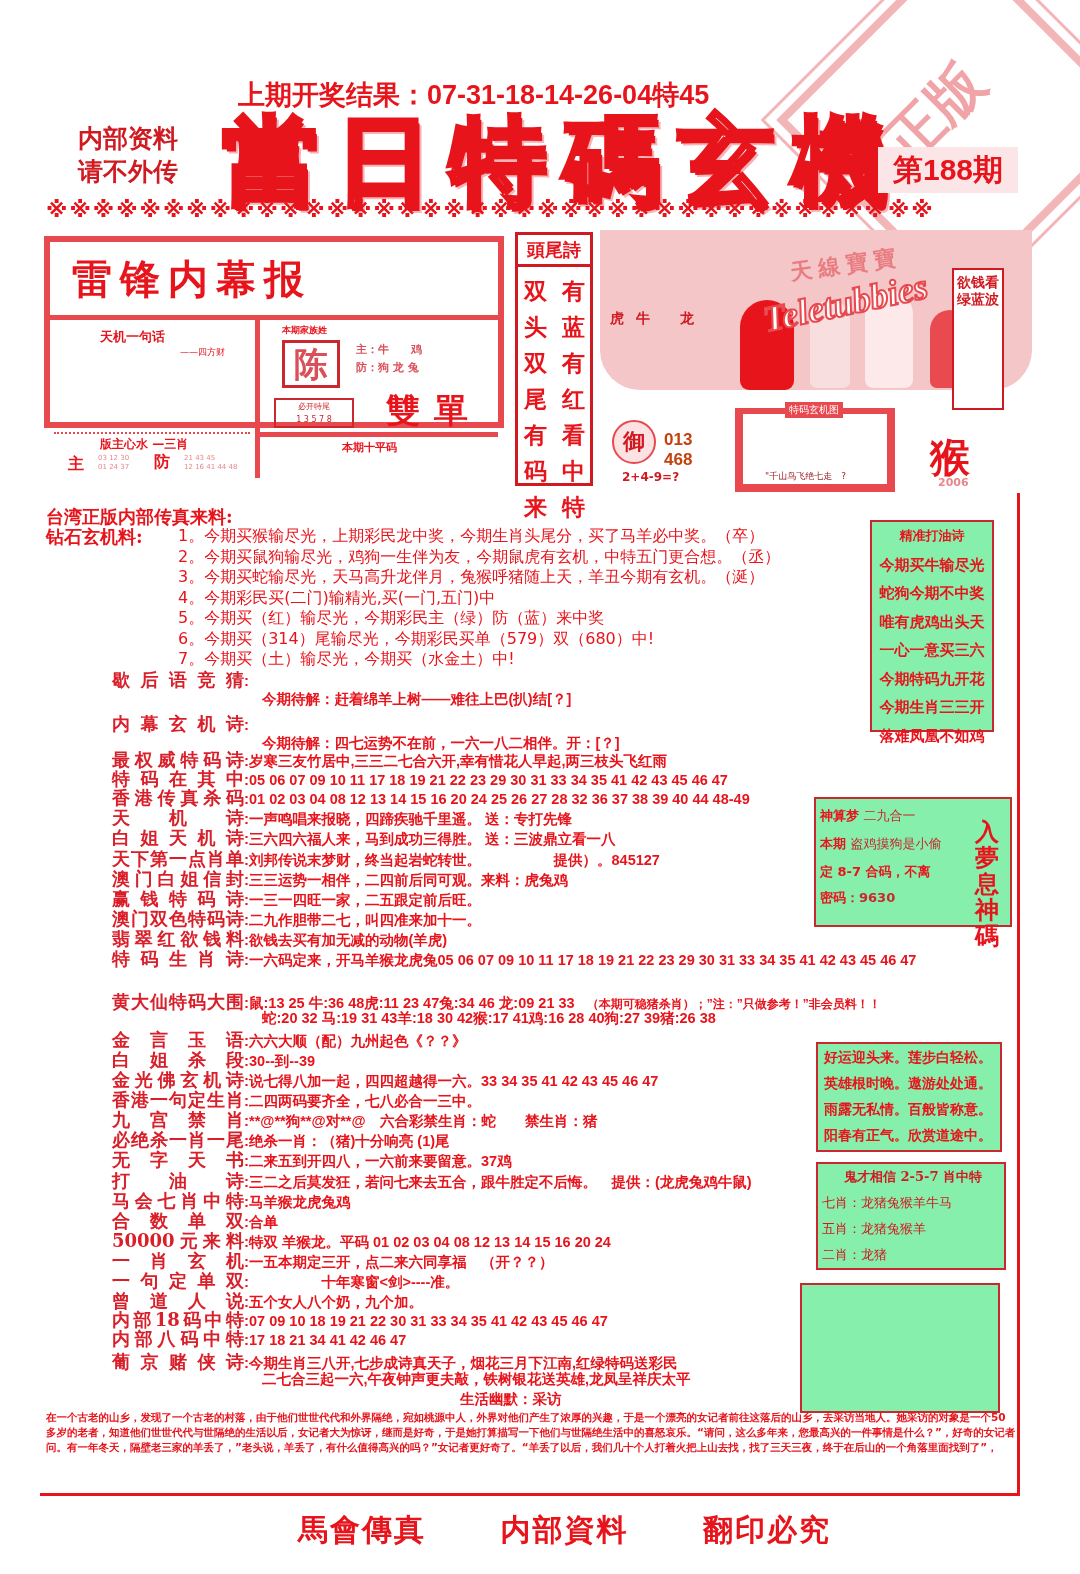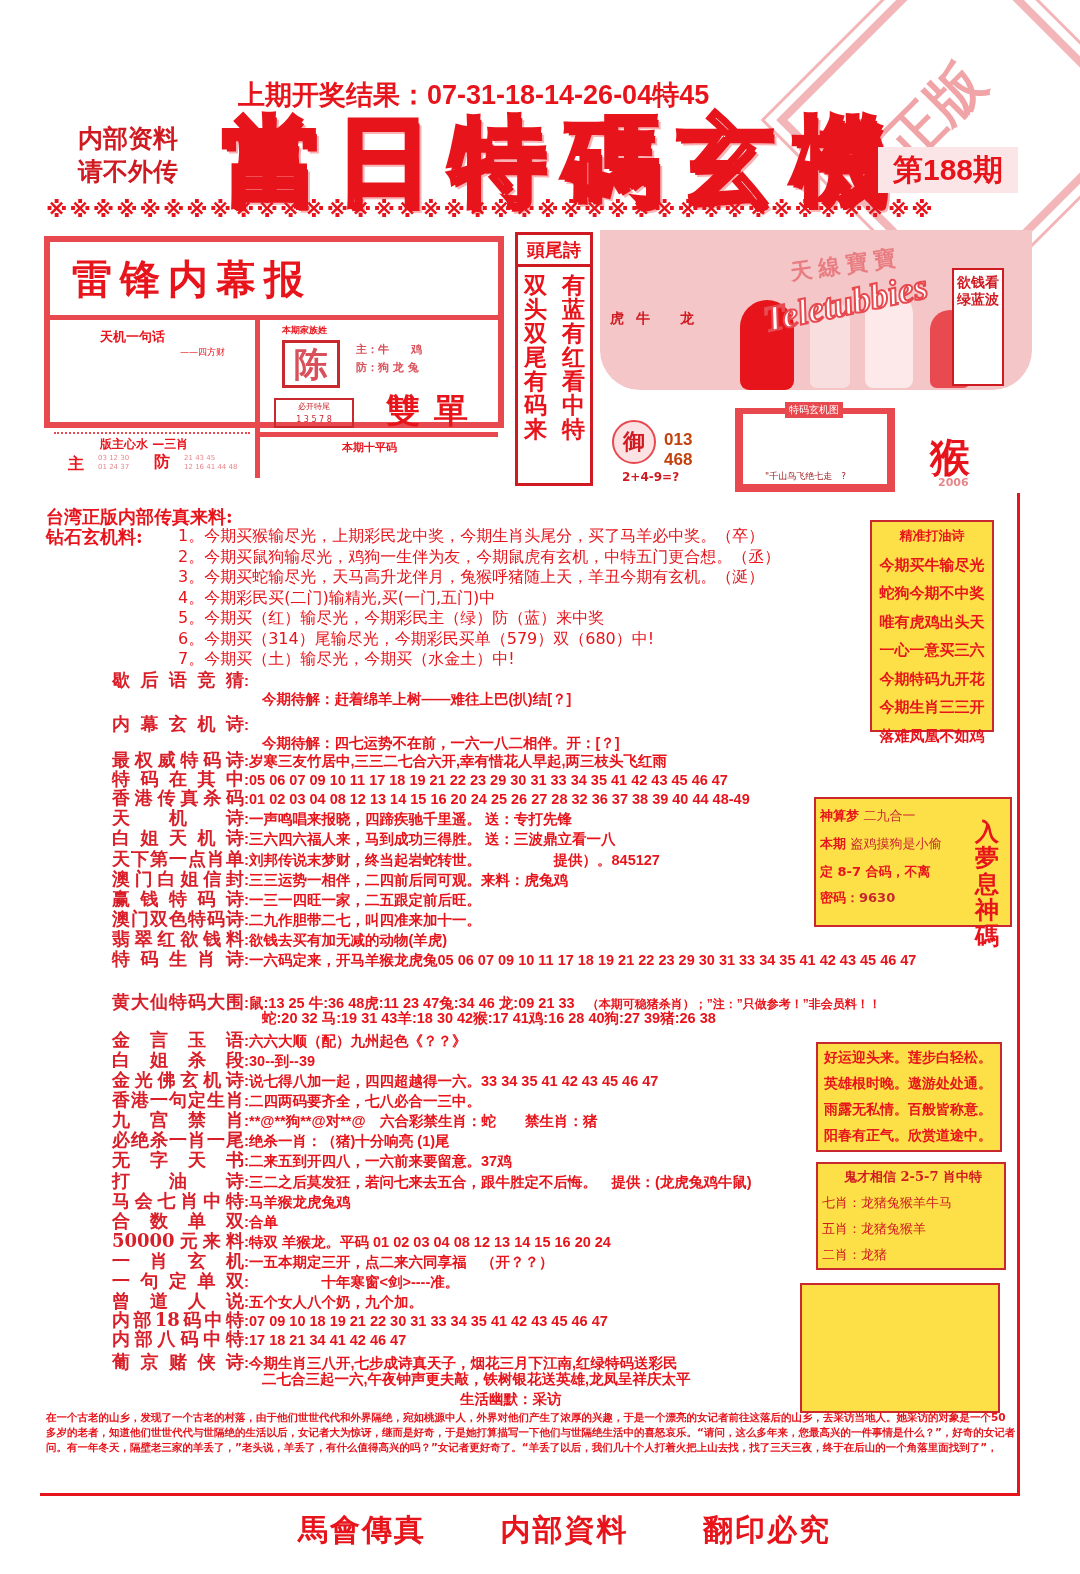--- a/index.html
+++ b/index.html
@@ -23,47 +23,47 @@
   #leifeng .hdr span { position: absolute; left: 22px; top: 10px; font-size: 40px; font-weight: bold; color: #e8141c; letter-spacing: 8px; font-family: "DejaVu Serif", serif; }
   #lf-left { position: absolute; left: 0; top: 78px; width: 210px; height: 158px; border-right: 5px solid #e8494f; }
   #lf-right { position: absolute; left: 210px; top: 78px; width: 238px; height: 158px; }
   #chen-box { position: absolute; left: 22px; top: 20px; width: 58px; height: 48px; border: 3px solid #c8282e; font-size: 34px; font-weight: bold; color: #d9505a; text-align: center; line-height: 42px; }
   #must-box { position: absolute; left: 14px; top: 78px; width: 80px; height: 30px; border: 2px solid #c8282e; font-size: 8px; text-align: center; line-height: 13px; color: #c8282e; }
   #shuangdan { position: absolute; left: 126px; top: 68px; font-size: 34px; font-weight: bold; color: #e8141c; letter-spacing: 14px; font-family: "DejaVu Serif", serif; }
 
   
   #acrostic { left: 515px; top: 232px; width: 78px; height: 254px; border: 3px solid #d01a22; }
   #acrostic .t { position: absolute; left: 0; top: 0; width: 72px; height: 32px; border-bottom: 3px solid #d01a22; text-align: center; font-size: 18px; font-weight: bold; line-height: 30px; font-family: "DejaVu Serif", serif; }
-  .vcol { position: absolute; top: 38px; width: 26px; font-size: 23px; line-height: 24px; font-weight: bold; color: #e8141c; word-break: break-all; }
+  .vcol { position: absolute; top: 38px; width: 26px; font-size: 23px; line-height: 36px; font-weight: bold; color: #e8141c; word-break: break-all; }
 
   
   #picture { left: 600px; top: 230px; width: 432px; height: 160px; background: #f4c6c7; border-radius: 0 0 40px 40px; }
   #tele-title { left: 790px; top: 250px; font-size: 22px; font-weight: bold; color: #e87c81; letter-spacing: 6px; transform: rotate(-8deg); }
   #tele-logo { left: 762px; top: 282px; font-size: 36px; font-weight: bold; color: #fff; -webkit-text-stroke: 2px #e8494f; transform: rotate(-12deg); font-family: "Liberation Serif", serif; font-style: italic; }
-  #tele-side { left: 952px; top: 268px; width: 52px; height: 118px; border: 2px solid #d01a22; background: #fff; font-size: 14px; color: #d01a22; font-weight: bold; text-align: center; line-height: 17px; padding-top: 4px; }
+  #tele-side { left: 952px; top: 268px; width: 52px; height: 142px; border: 2px solid #d01a22; background: #fff; font-size: 14px; color: #d01a22; font-weight: bold; text-align: center; line-height: 17px; padding-top: 4px; }
   .fig { position: absolute; border-radius: 30px 30px 10px 10px; }
   #yu-badge { left: 612px; top: 420px; width: 44px; height: 44px; border-radius: 50%; border: 2px solid #e8494f; background: #fce2e3; font-size: 22px; color: #d01a22; font-weight: bold; text-align: center; line-height: 40px; }
   #yu-nums { left: 664px; top: 430px; font-size: 17px; font-weight: bold; color: #c2410c; line-height: 20px; font-family: Liberation Sans, sans-serif; }
   #yu-formula { left: 622px; top: 470px; font-size: 12px; font-weight: bold; color: #d01a22; }
   #frame { left: 735px; top: 408px; width: 160px; height: 84px; border: 8px solid #e8494f; border-top-width: 6px; }
   #frame-title { left: 785px; top: 402px; font-size: 10px; background: #e8494f; color: #fff; padding: 1px 4px; }
   #frame-text { left: 765px; top: 470px; font-size: 9px; color: #9a1a1e; }
   #monkey { left: 930px; top: 430px; font-size: 40px; font-weight: bold; color: #e8141c; }
 
   
   #main-box { left: 40px; top: 493px; width: 980px; height: 1003px; border: 3px solid #e8141c; border-top: none; border-left: none; }
   #main-box::before { content: ""; position: absolute; left: 0; top: 0; width: 3px; height: 60px; background: transparent; }
   .line { position: absolute; white-space: nowrap; font-size: 15px; font-weight: bold; color: #e8141c; font-family: "Liberation Sans", sans-serif; }
   .lbl { display: inline-block; width: 132px; font-size: 18px; font-weight: bold; letter-spacing: 0; text-align-last: justify; color: #d9202a; font-family: "DejaVu Serif", serif; }
   .val { font-size: 14.5px; font-weight: bold; }
   .tw1 { font-size: 18px; font-weight: bold; color: #e8141c; font-family: "DejaVu Serif", serif; }
   .item { font-size: 16px; font-weight: normal; color: #e8141c; }
 
   
-  .sidebox { position: absolute; border: 2px solid #c8282e; background: #fde047; }
+  .sidebox { position: absolute; border: 2px solid #c8282e; background: #86efac; }
   #oil-poem { left: 870px; top: 520px; width: 124px; height: 212px; }
   #oil-poem div { font-size: 15px; font-weight: bold; color: #e8141c; text-align: center; line-height: 28.5px; }
   #dream { left: 814px; top: 797px; width: 198px; height: 130px; }
   #dream .row { position: absolute; left: 4px; font-size: 13px; font-weight: bold; color: #e8141c; white-space: nowrap; }
   #dream-big { position: absolute; right: 4px; top: 20px; width: 38px; font-size: 24px; font-weight: bold; color: #e8141c; text-align: center; line-height: 26px; }
   #fortune { left: 816px; top: 1042px; width: 186px; height: 110px; }
   #fortune div { font-size: 14px; font-weight: bold; color: #e8141c; padding-left: 6px; line-height: 26px; white-space: nowrap; }
   #ghost { left: 816px; top: 1162px; width: 190px; height: 108px; }
   #ghost div { font-size: 13px; color: #d01a22; padding-left: 4px; line-height: 26px; white-space: nowrap; font-family: "DejaVu Serif", serif; }
   #ghost .g0 { font-weight: bold; text-align: center; }

